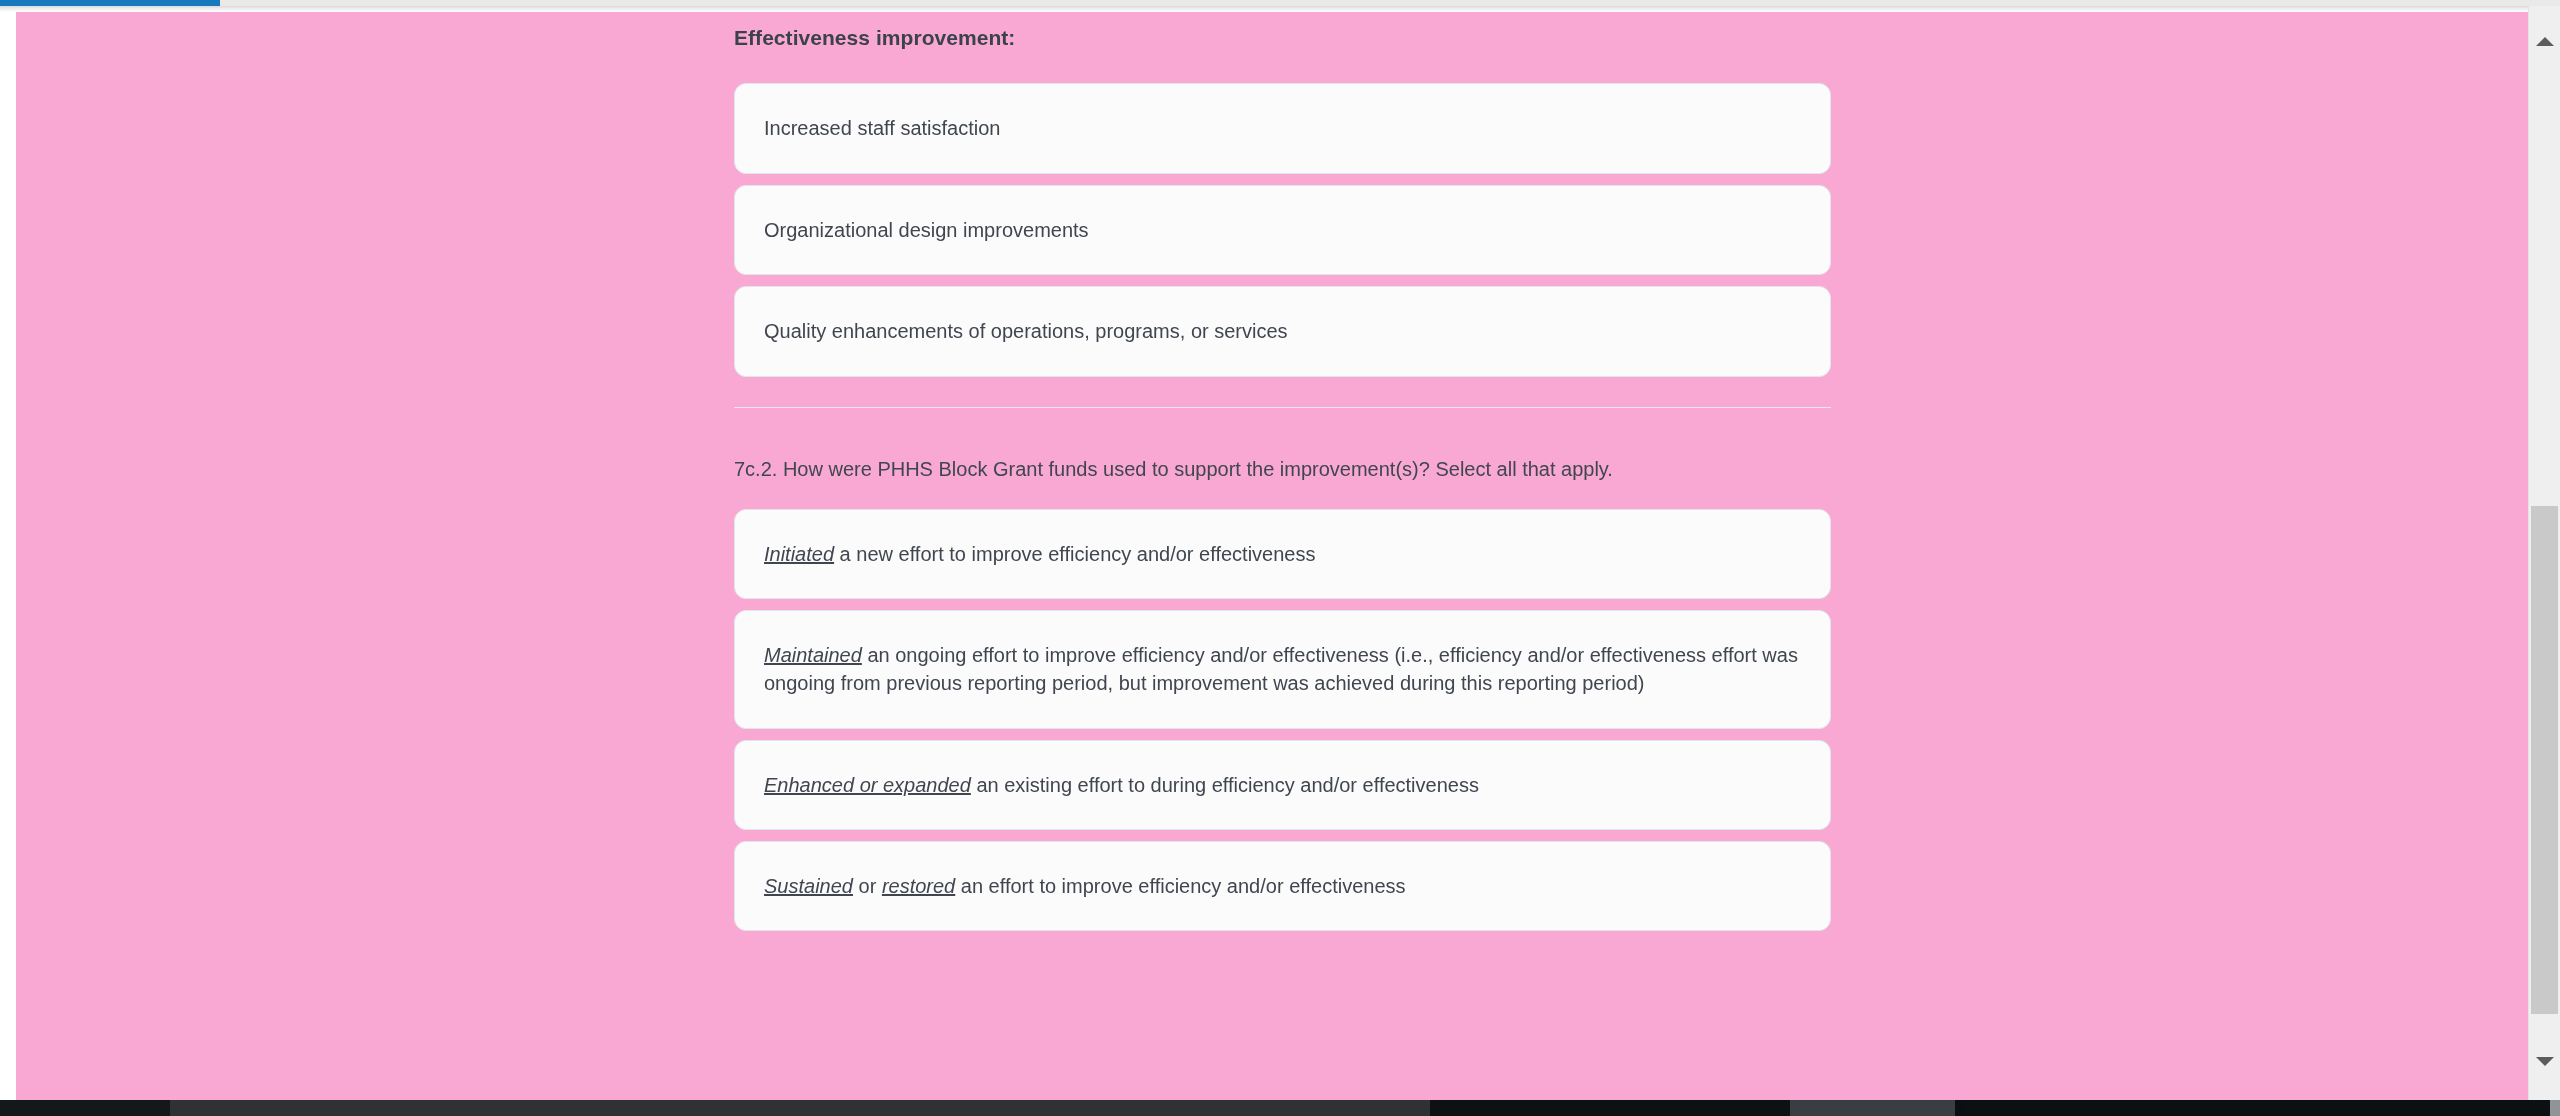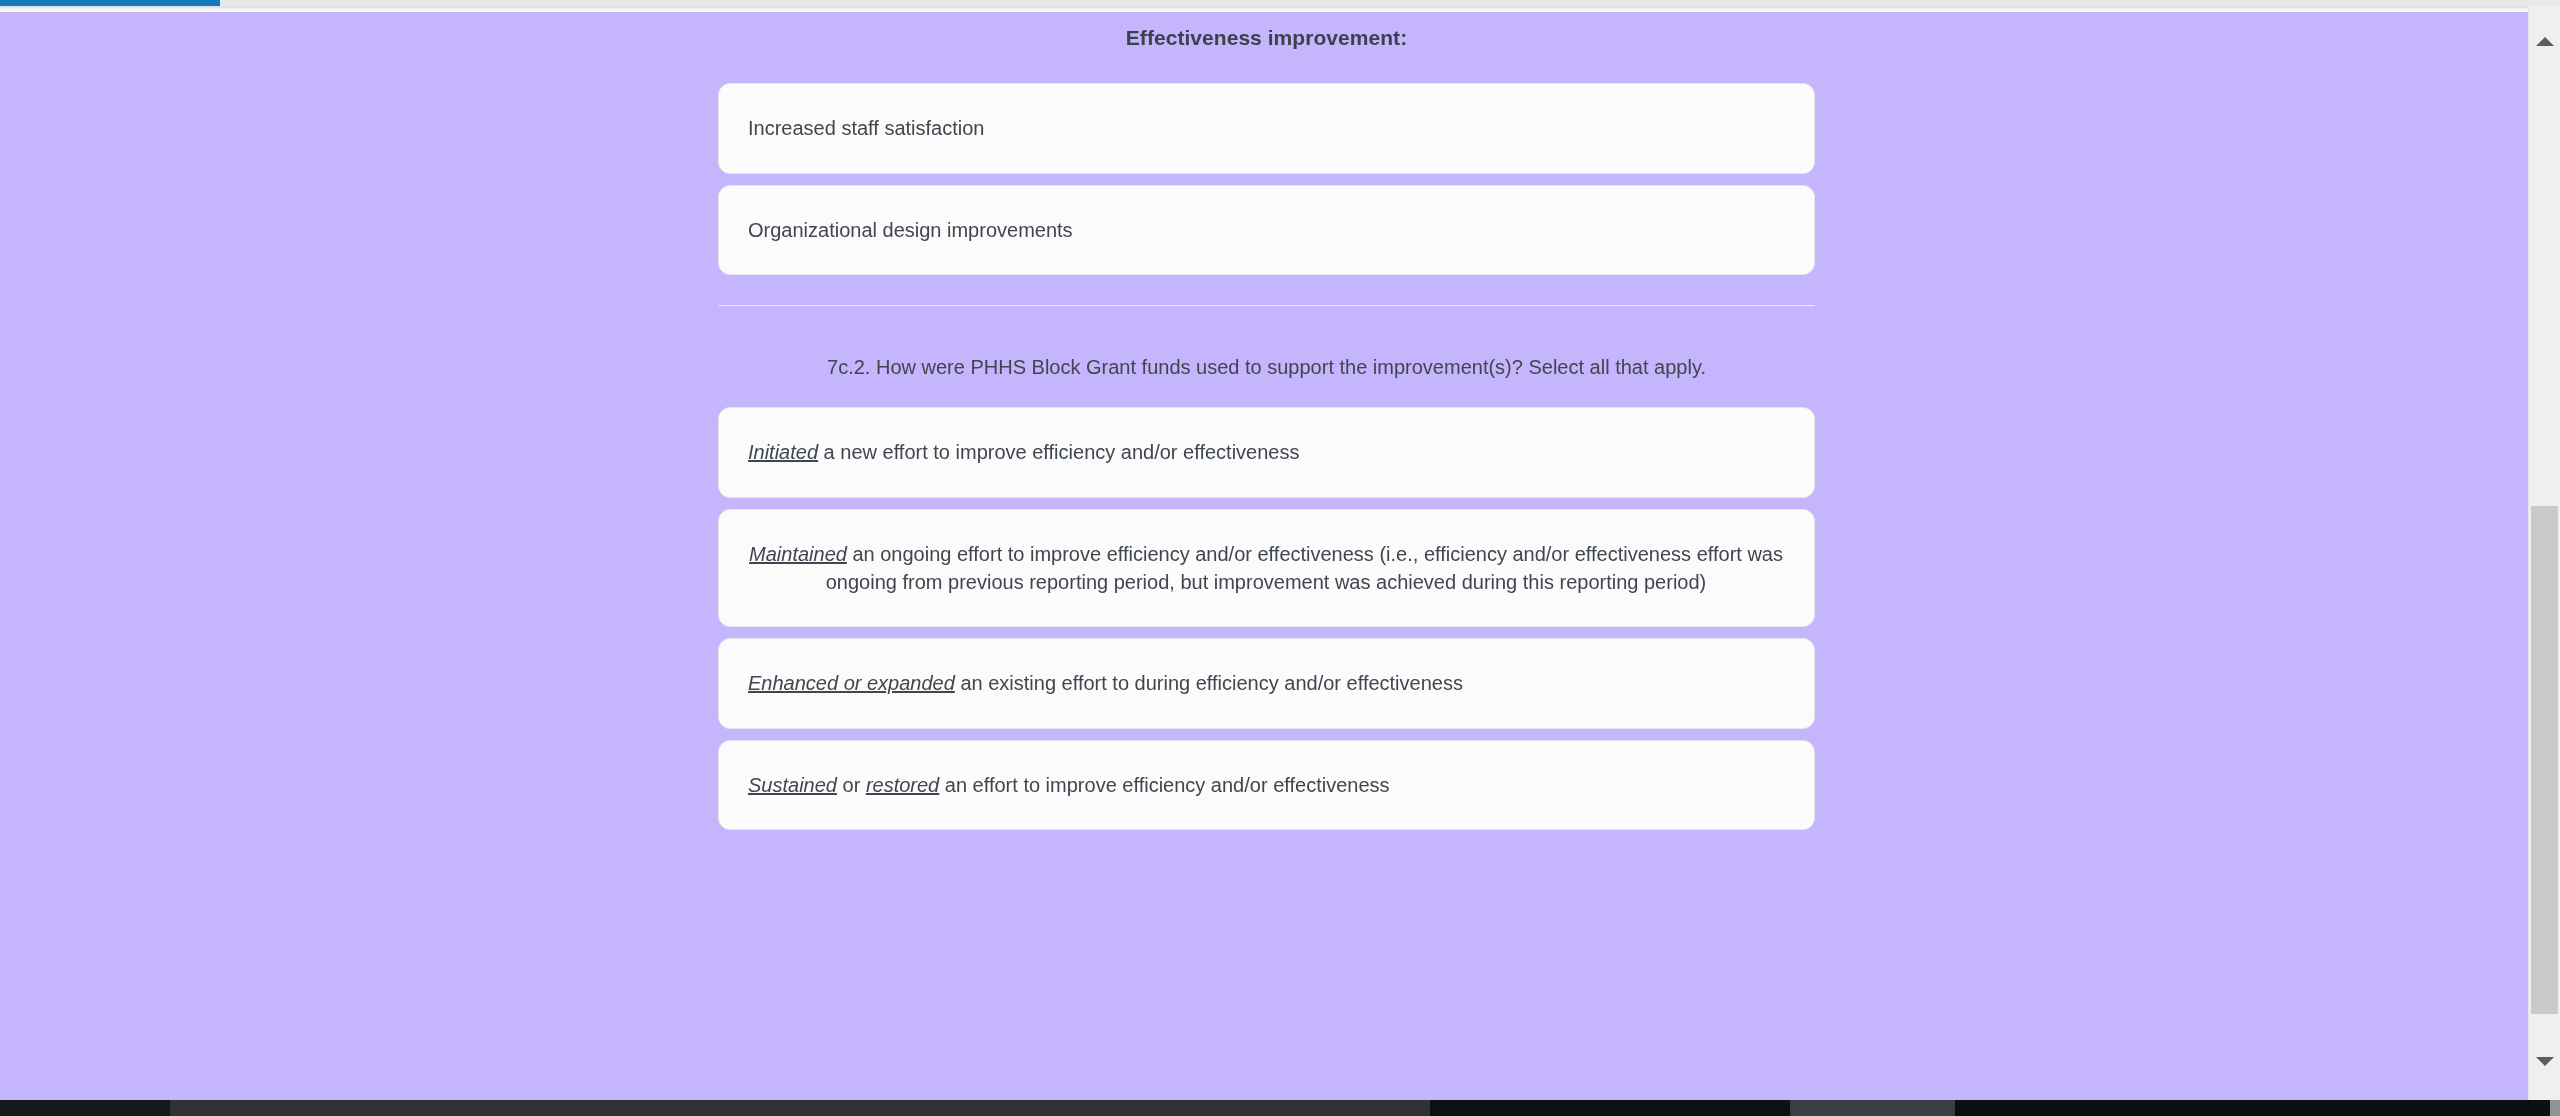--- a/index.html
+++ b/index.html
@@ -39,26 +39,25 @@
     top: 6px; left: 0;
     width: 2560px;
     height: 6px;
     background: linear-gradient(to bottom, #d9d9d9 0%, #eeeeee 45%, #ffffff 100%);
     z-index: 39;
   }
 
   
   .viewport {
     position: absolute;
-    top: 0; left: 0;
+    top: 0; left: 16px;
     width: 2528px;
     height: 1100px;
-    background: #c4b5fd;
+    background: #f9a8d4;
     overflow: hidden;
-    text-align: center;
   }
 
   .page-content {
     position: relative;
     width: 2528px;
     padding-top: 10px;
   }
 
   
   .form-col {
@@ -199,20 +198,23 @@
         <div class="options">
 
           <div class="option-box">
             <span class="option-text">Increased staff satisfaction</span>
           </div>
 
           <div class="option-box">
             <span class="option-text">Organizational design improvements</span>
           </div>
 
+          <div class="option-box">
+            <span class="option-text">Quality enhancements of operations, programs, or services</span>
+          </div>
 
 
         </div>
 
         <hr class="divider">
 
         <div class="question-text">7c.2. How were PHHS Block Grant funds used to support the improvement(s)? Select all that apply.</div>
 
         <div class="options">
 

